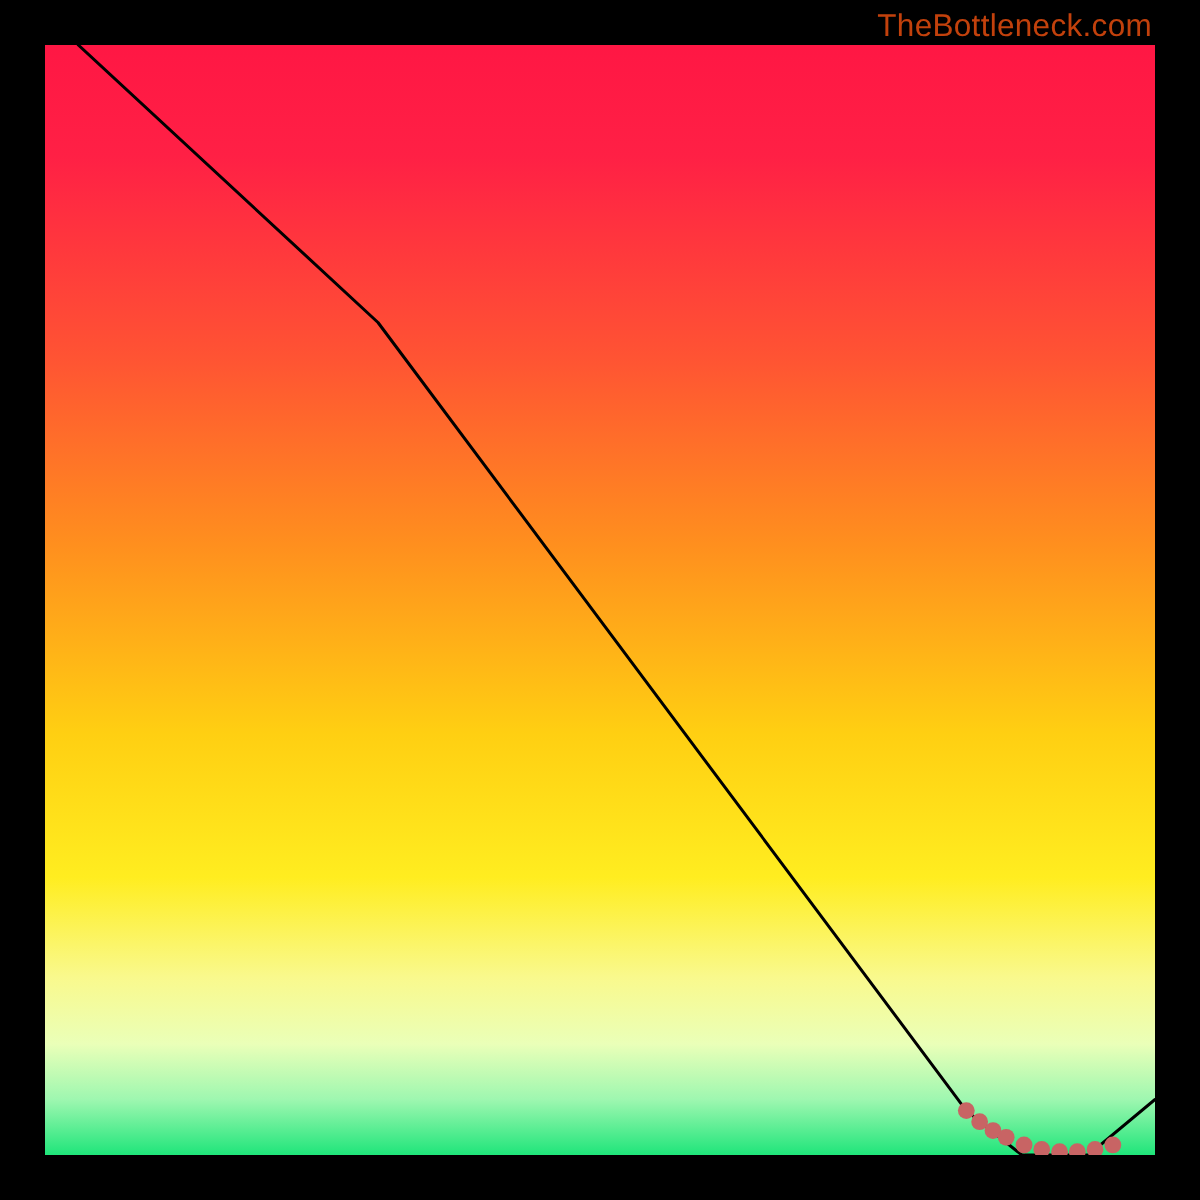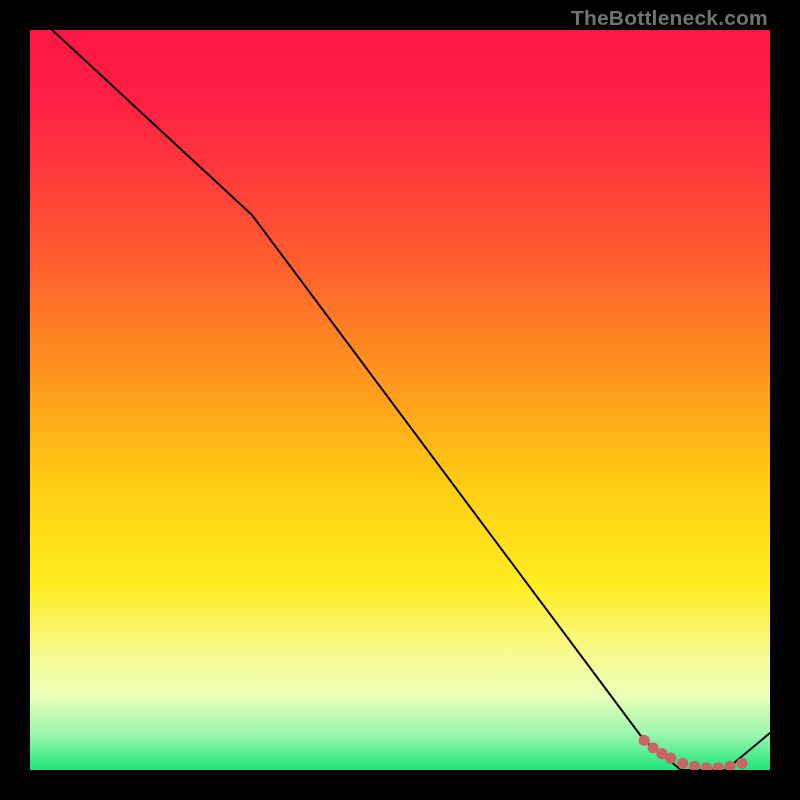--- a/index.html
+++ b/index.html
@@ -32,22 +32,22 @@
     position: absolute;
     inset: 0;
     pointer-events: none;
   }
   .watermark {
     position: absolute;
     top: 6px;
     right: 32px;
     font-family: Arial, Helvetica, sans-serif;
     font-size: 21px;
-    font-weight: bold;
-    color: #737373;
+    font-weight: normal;
+    color: #c2410c;
     letter-spacing: 0.2px;
   }
 </style>
 </head>
 <body>
 
 <div class="wrap">
   <div class="watermark">TheBottleneck.com</div>
   <div class="plot">
     <svg class="gradient" viewBox="0 0 740 740" preserveAspectRatio="none">

